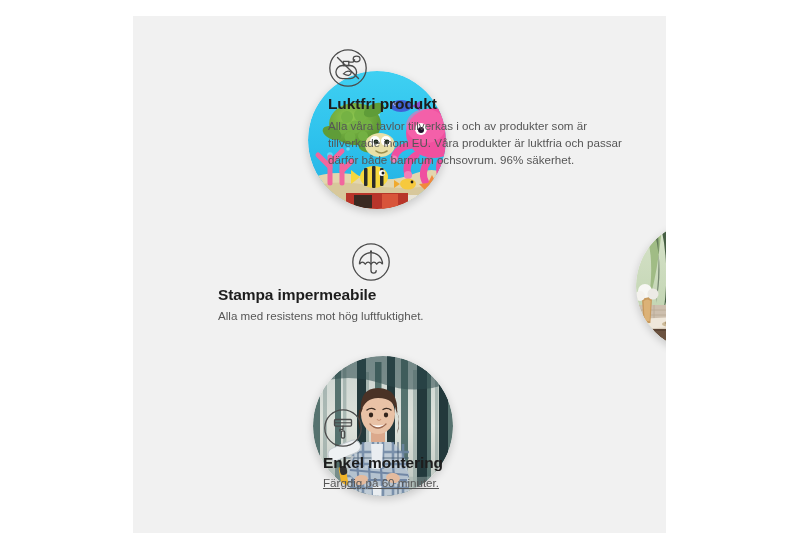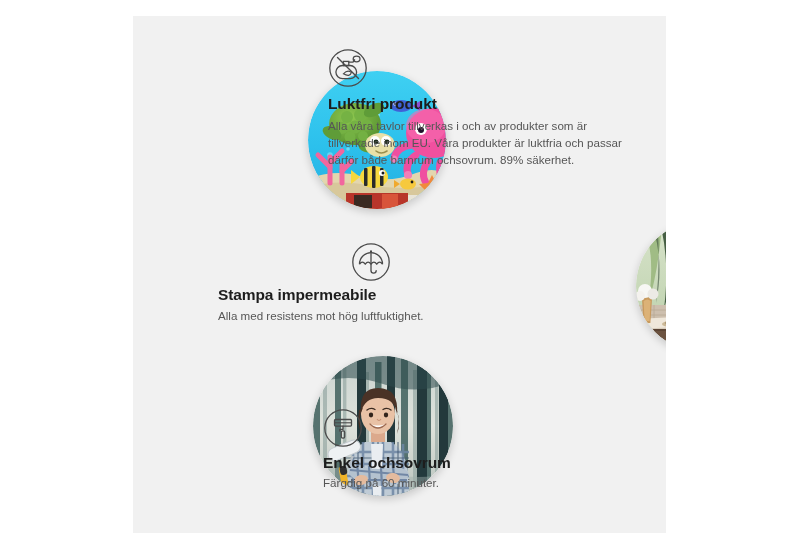--- a/index.html
+++ b/index.html
@@ -60,21 +60,21 @@
   .f2 .f-title { margin-top: 4px; font-size: 15.5px; }
   .f3 .f-title { margin-top: 6px; }
 
   .f-body {
     margin: 4px 0 0 0;
     font-size: 11.6px;
     line-height: 17px;
     color: #565656;
   }
   .f2 .f-body { margin-top: 3px; }
-  .f3 .f-body { margin-top: 2px; }
+  .f3 .f-body { margin-top: 2px; text-decoration: underline; }
 
   
   .photo {
     position: absolute;
     border-radius: 50%;
     overflow: hidden;
     box-shadow: 0 3px 9px rgba(0,0,0,0.18);
   }
   .photo .inner {
     position: absolute;
@@ -211,21 +211,21 @@
           <path d="M20.8 14.2 h4.2 l1.6 -2.4" fill="none" stroke="#4a4a4a" stroke-width="1.3" stroke-linecap="round"></path>
 
           <ellipse cx="28.6" cy="11" rx="3.4" ry="2.8" fill="none" stroke="#4a4a4a" stroke-width="1.3"></ellipse>
 
           <path d="M15.4 25.8 q4.4 -4.6 8 -1.2 q-1.6 4.8 -8 1.2 z" fill="none" stroke="#4a4a4a" stroke-width="1.2"></path>
 
           <line x1="9.5" y1="9.5" x2="30.5" y2="30.5" stroke="#4a4a4a" stroke-width="1.4" stroke-linecap="round"></line>
         </svg>
       </div>
       <div class="f-title">Luktfri produkt</div>
-      <div class="f-body">Alla våra tavlor tillverkas i och av produkter som är tillverkade inom EU. Våra produkter är luktfria och passar därför både barnrum ochsovrum. 89% säkerhet.</div>
+      <div class="f-body">Alla våra tavlor tillverkas i och av produkter som är tillverkade inom EU. Våra produkter är luktfria och passar därför både barnrum ochsovrum. 96% säkerhet.</div>
     </div>
 
     <div class="photo p2">
       <div class="inner">
         <svg viewBox="0 0 130 130" preserveAspectRatio="xMidYMid slice">
           <defs>
             <linearGradient id="bt-wall" x1="0" y1="0" x2="0" y2="1">
               <stop offset="0" stop-color="#d8e3cb"></stop>
               <stop offset="1" stop-color="#b9cfa8"></stop>
             </linearGradient>
@@ -416,18 +416,18 @@
     <div class="feature f3">
       <div class="icon-wrap">
         <svg width="40" height="40" viewBox="0 0 40 40">
           <circle cx="20" cy="20" r="18.2" fill="none" stroke="#4a4a4a" stroke-width="1.3"></circle>
           <rect x="11.5" y="11.5" width="17" height="6.6" rx="1" fill="none" stroke="#4a4a4a" stroke-width="1.3"></rect>
           <line x1="11.5" y1="14.8" x2="28.5" y2="14.8" stroke="#4a4a4a" stroke-width="1.1"></line>
           <path d="M20 18.1 v3.2 h-3.2 v1.8" fill="none" stroke="#4a4a4a" stroke-width="1.3" stroke-linecap="round" stroke-linejoin="round"></path>
           <rect x="18.3" y="22.8" width="3.4" height="7.4" rx="1.4" fill="none" stroke="#4a4a4a" stroke-width="1.3"></rect>
         </svg>
       </div>
-      <div class="f-title">Enkel ochsovrum</div>
+      <div class="f-title">Enkel montering</div>
       <div class="f-body">Färgdig på 60 minuter.</div>
     </div>
 
   </div>
 </div>
 
 </body></html>

